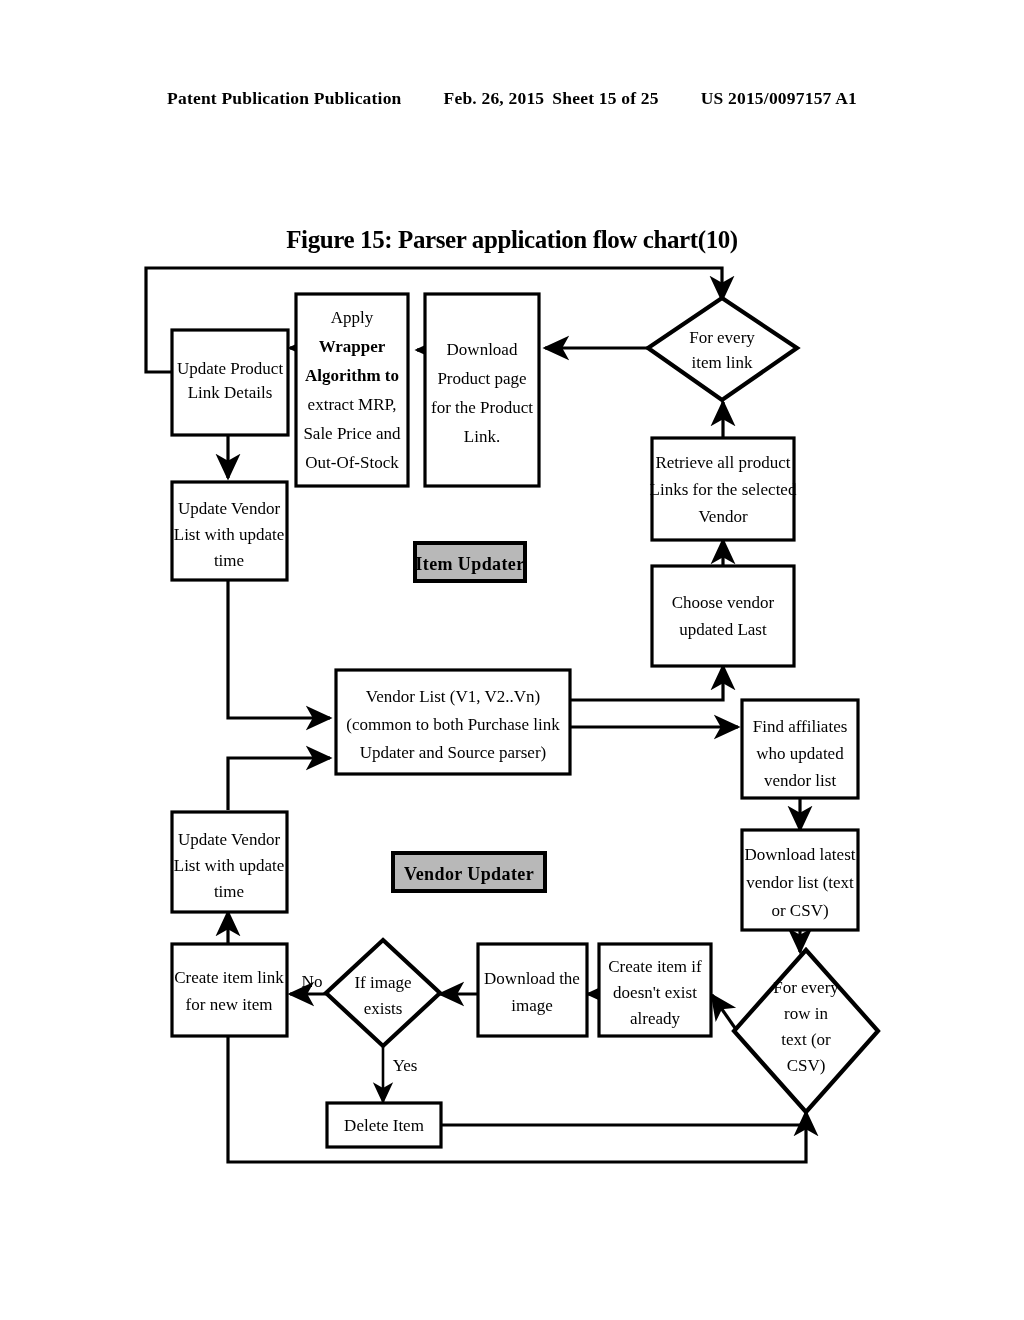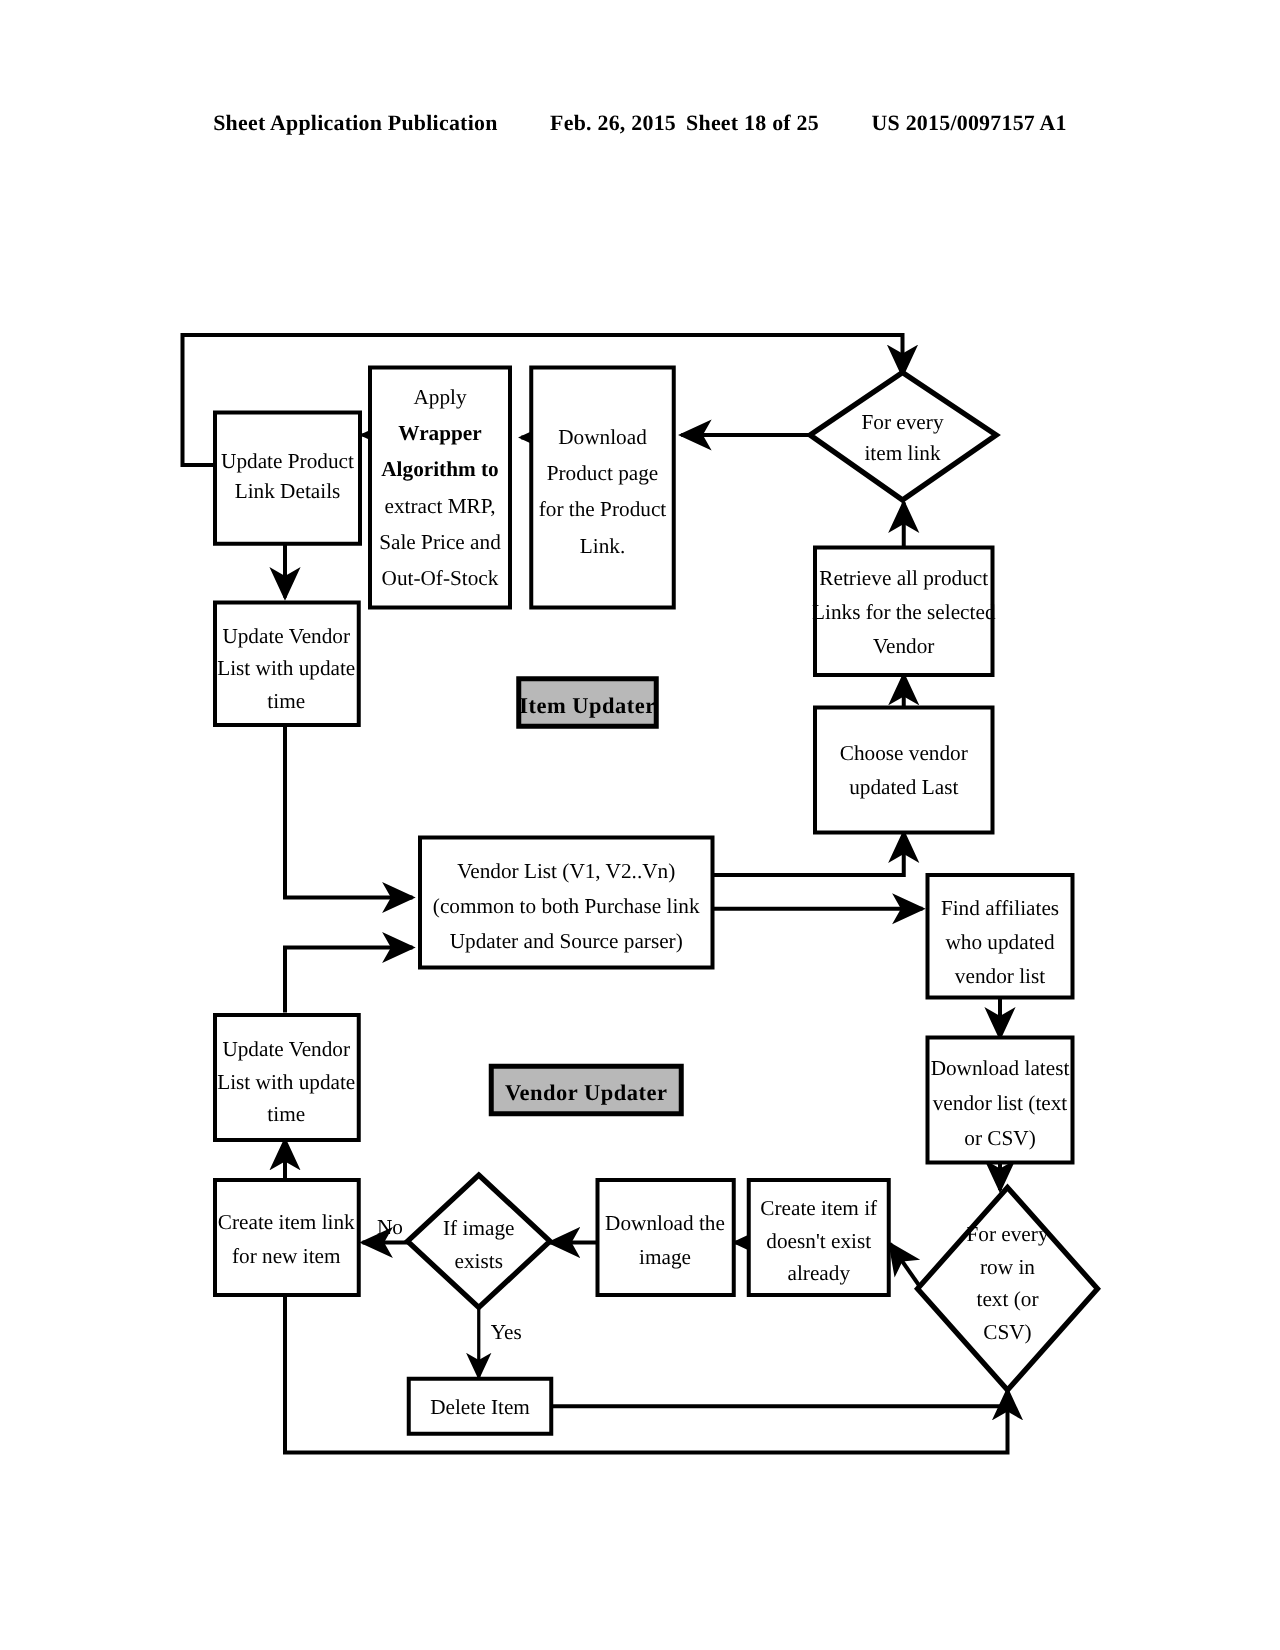--- a/index.html
+++ b/index.html
@@ -95,23 +95,24 @@
     fill: #000;
     letter-spacing: 0.4px;
   }
 </style>
 </head>
 <body>
 
 <div id="page">
 
   <div class="hdr">
-    <span class="seg-pub">Sheet Application Publication</span><span class="seg-date">Feb. 26, 2015</span><span class="seg-sheet">Sheet 18 of 25</span><span>US 2015/0097157 A1</span>
+    <span class="seg-pub">Patent Publication Publication</span><span class="seg-date">Feb. 26, 2015</span><span class="seg-sheet">Sheet 15 of 25</span><span>US 2015/0097157 A1</span>
   </div>
 
+  <div class="fig-title">Figure 15: Parser application flow chart(10)</div>
 
   <svg class="flow" viewBox="0 0 1024 1320">
     <defs>
       <marker id="ah" markerWidth="9" markerHeight="9" refX="7.6" refY="4.5" orient="auto" markerUnits="strokeWidth">
         <path d="M0,0.6 L8.4,4.5 L0,8.4 L2.2,4.5 Z" fill="#000"></path>
       </marker>
     </defs>
 
     <path class="link" d="M172,372 L146,372 L146,268 L722,268 L722,300" marker-end="url(#ah)"></path>
 

